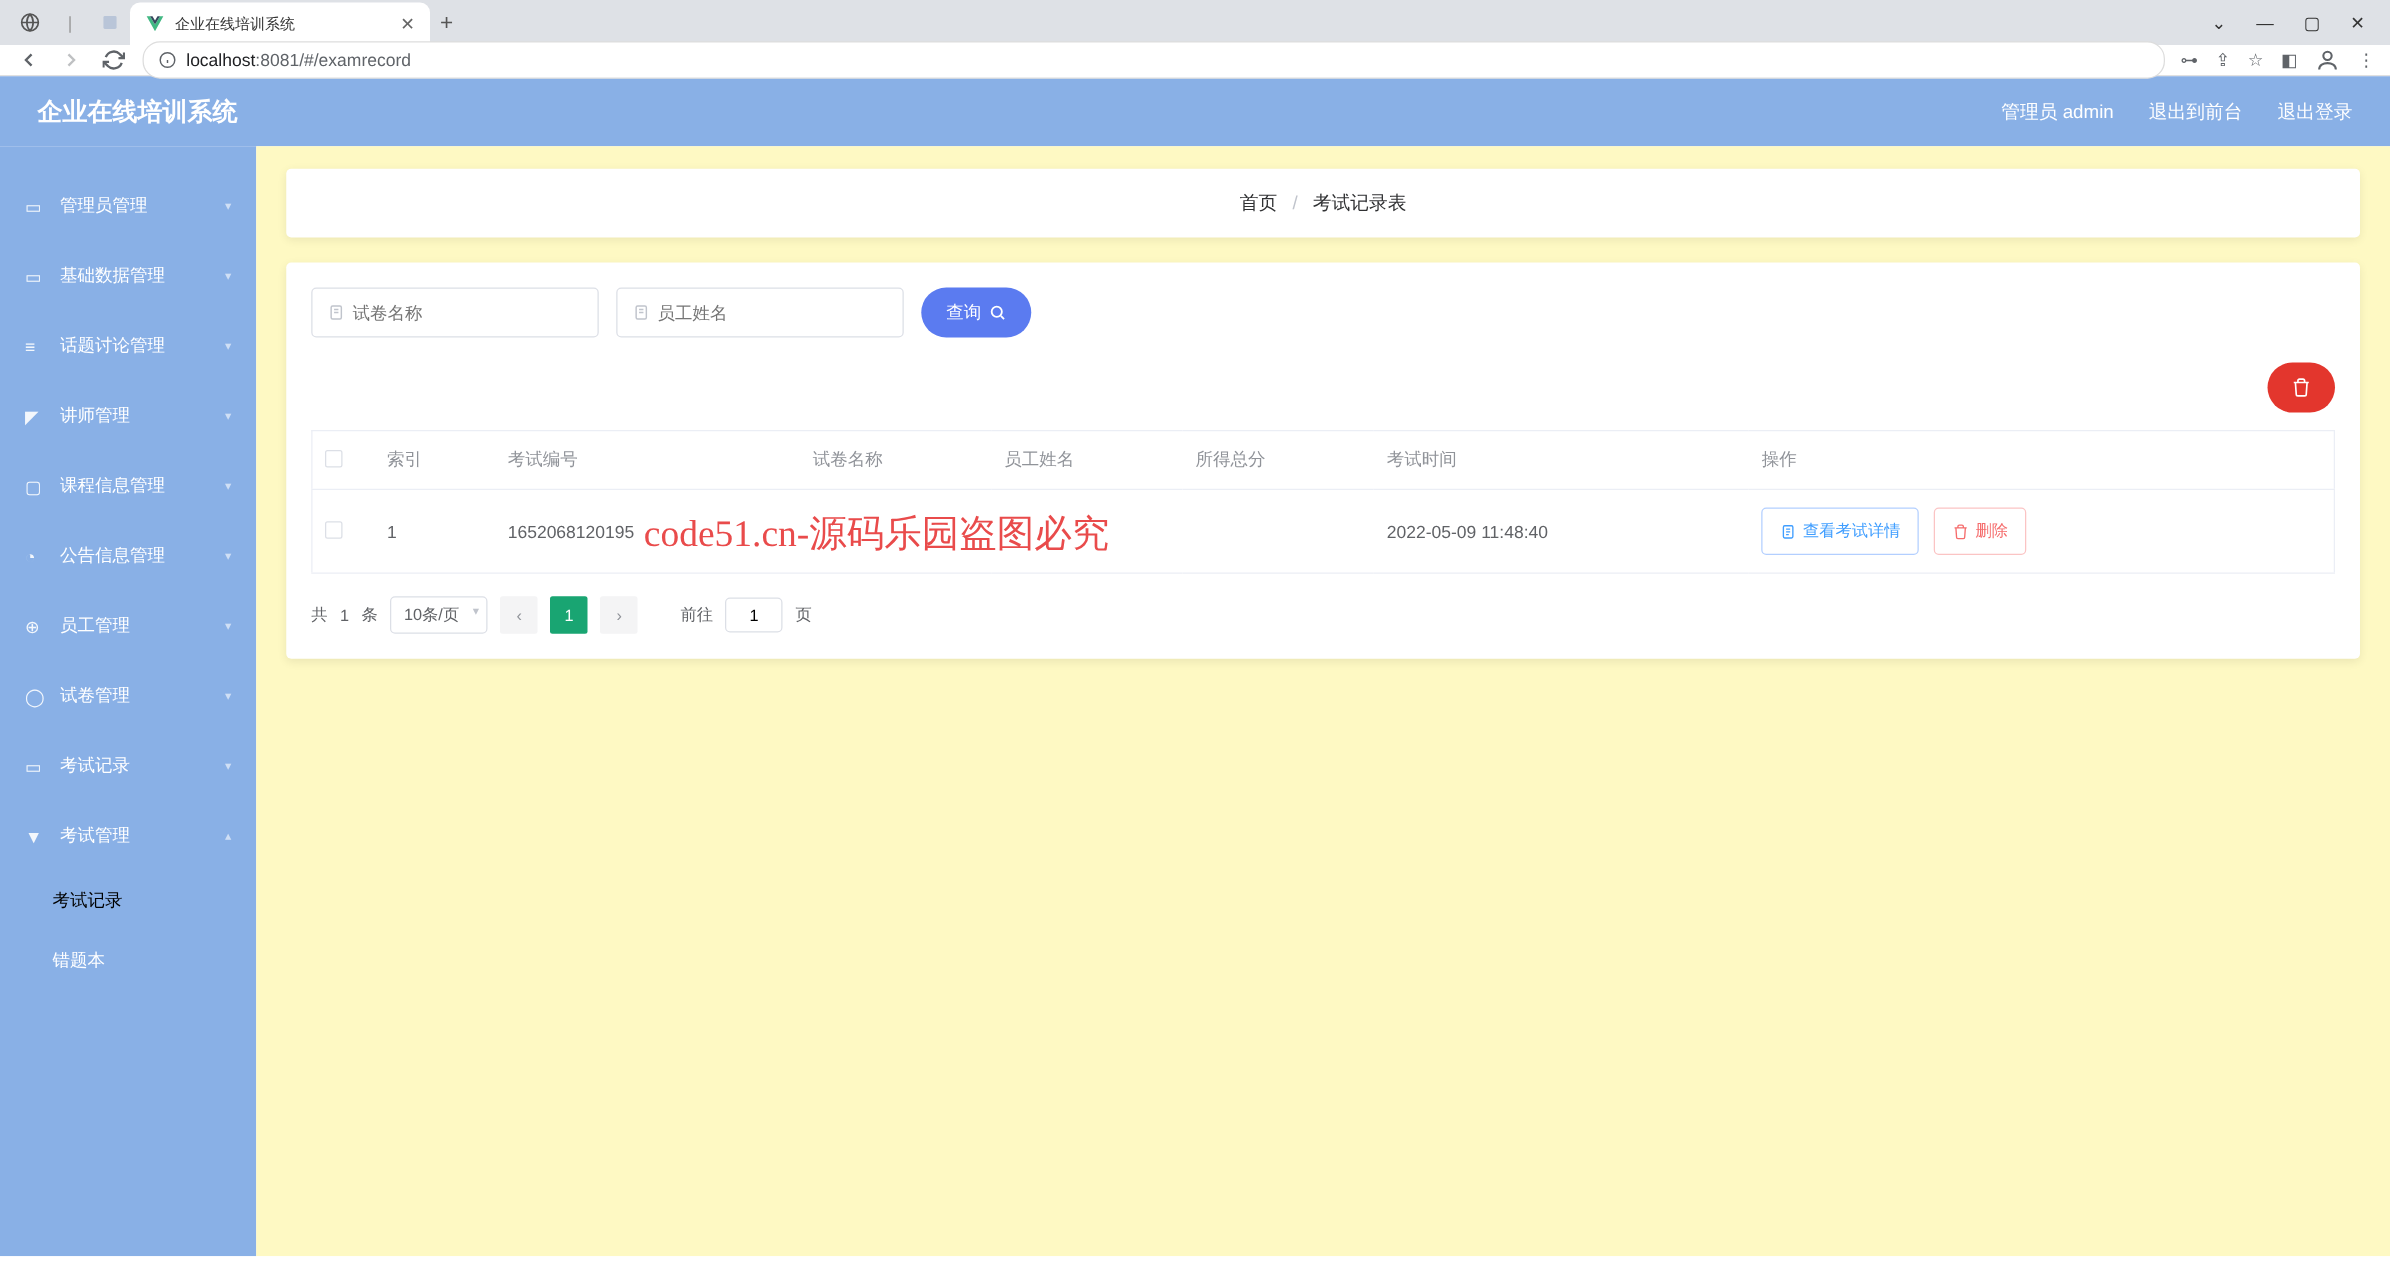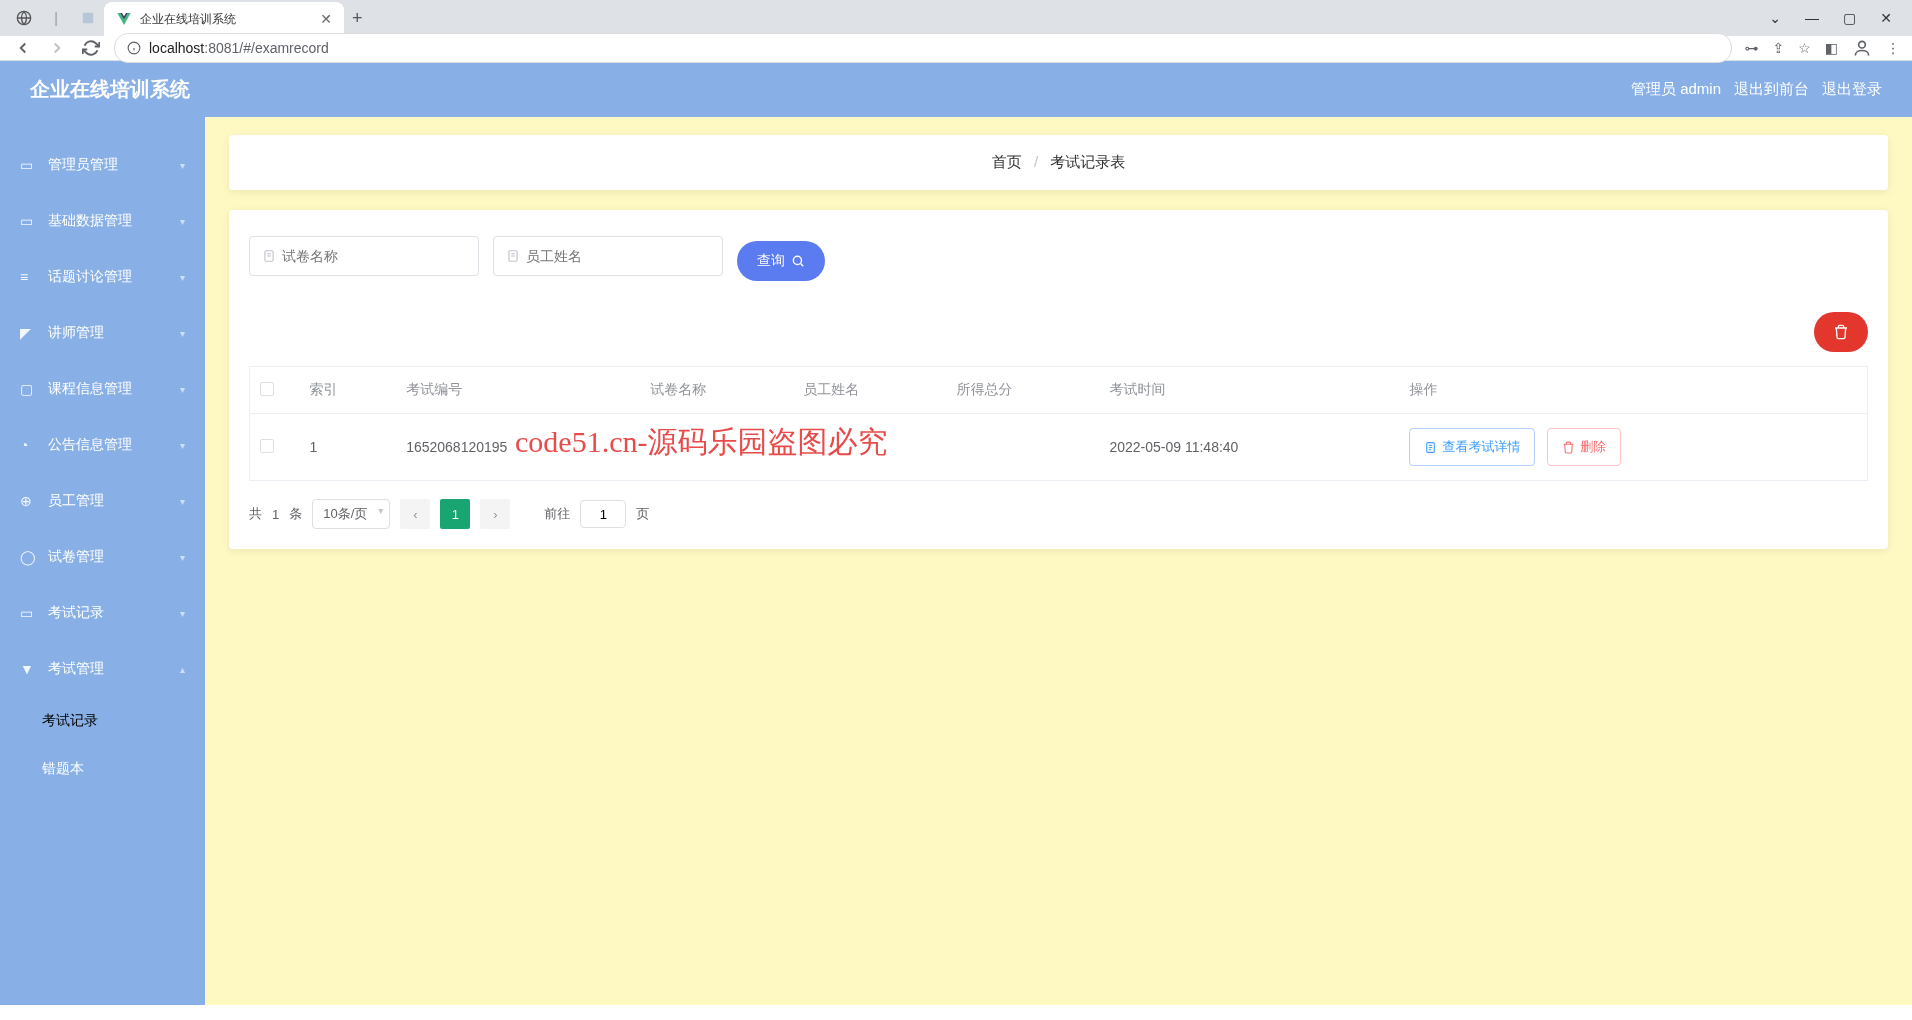--- a/index.html
+++ b/index.html
@@ -18,21 +18,21 @@
     .addr-bar { display: flex; align-items: center; height: 24px; padding: 0 12px; gap: 12px; }
     .nav-btn { width: 22px; height: 22px; display: flex; align-items: center; justify-content: center; color: #5f6368; }
     .url-input-wrap { flex: 1; display: flex; align-items: center; background: #f1f3f4; border-radius: 14px; height: 30px; padding: 0 12px; margin-left: 0; border: 1px solid #ddd; background: #fff; }
     .url-host { color: #202124; }
     .url-path { color: #5f6368; }
     .addr-right { display: flex; gap: 14px; align-items: center; color: #5f6368; }
 
     
     .app-header { background: #89b0e6; height: 56px; display: flex; align-items: center; padding: 0 30px; color: #fff; }
     .app-title { font-size: 20px; font-weight: bold; }
-    .header-right { margin-left: auto; display: flex; gap: 13px; font-size: 15px; }
+    .header-right { margin-left: auto; display: flex; gap: 28px; font-size: 15px; }
     .header-link { color: #fff; cursor: pointer; }
 
     
     .app-body { display: flex; height: calc(1020px - 76px - 56px); }
     .sidebar { width: 205px; background: #89b0e6; padding-top: 20px; }
     .menu-item { display: flex; align-items: center; padding: 0 20px; height: 56px; color: #fff; font-size: 14px; cursor: pointer; position: relative; }
     .menu-icon { width: 18px; margin-right: 10px; opacity: 0.9; }
     .menu-arrow { margin-left: auto; font-size: 10px; opacity: 0.6; }
     .submenu-item { padding-left: 42px; height: 48px; display: flex; align-items: center; color: #fff; font-size: 14px; cursor: pointer; }
     .submenu-item.active { color: #000000; text-align: center; }
@@ -40,21 +40,21 @@
     .main { flex: 1; padding: 18px 24px; background: #fef9c3; position: relative; }
     .breadcrumb-card { background: #fff; border-radius: 4px; box-shadow: 0 2px 8px rgba(0,0,0,0.08); padding: 18px 24px; margin-bottom: 20px; text-align: center; font-size: 15px; color: #303133; }
     .breadcrumb-card a { color: #303133; }
     .breadcrumb-sep { margin: 0 8px; color: #c0c4cc; }
 
     .content-card { background: #fff; border-radius: 4px; box-shadow: 0 2px 8px rgba(0,0,0,0.08); padding: 20px; }
     .search-row { display: flex; gap: 14px; align-items: center; margin-bottom: 20px; }
     .el-input { display: flex; align-items: center; border: 1px solid #dcdfe6; border-radius: 4px; height: 40px; padding: 0 12px; width: 230px; background: #fff; }
     .el-input-prefix { color: #c0c4cc; margin-right: 6px; }
     .el-input input { border: none; outline: none; font-size: 14px; width: 100%; }
-    .btn { display: inline-flex; align-items: center; justify-content: center; border-radius: 20px; padding: 0 20px; height: 40px; font-size: 14px; cursor: pointer; border: none; gap: 6px; margin-top: 11px; }
+    .btn { display: inline-flex; align-items: center; justify-content: center; border-radius: 20px; padding: 0 20px; height: 40px; font-size: 14px; cursor: pointer; border: none; gap: 6px; }
     .btn-primary { background: #5b7bf0; color: #fff; }
     .btn-danger-round { background: #e3362d; color: #fff; width: 54px; border-radius: 22px; }
     .action-row { display: flex; justify-content: flex-end; margin-bottom: 14px; }
 
     
     .el-table { width: 100%; border: 1px solid #ebeef5; border-collapse: collapse; }
     .el-table th, .el-table td { padding: 14px 10px; border-bottom: 1px solid #ebeef5; text-align: left; font-size: 14px; }
     .el-table th { color: #909399; font-weight: 500; background: #fff; }
     .el-table td { color: #606266; }
     .checkbox { width: 14px; height: 14px; border: 1px solid #dcdfe6; border-radius: 2px; display: inline-block; }
@@ -326,15 +326,15 @@
         <span class="page-select">10条/页</span>
         <span class="page-btn">‹</span>
         <span class="page-btn active">1</span>
         <span class="page-btn">›</span>
         <span style="margin-left:24px;">前往</span>
         <input class="page-input" value="1" style="">
         <span>页</span>
       </div>
     </div>
 
-    <div class="overlay-text" style="top:305px; left:310px;">code51.cn-源码乐园盗图必究</div>
+    <div class="overlay-text" style="top:290px; left:310px;">code51.cn-源码乐园盗图必究</div>
   </div>
 </div>
 
 </body></html>

